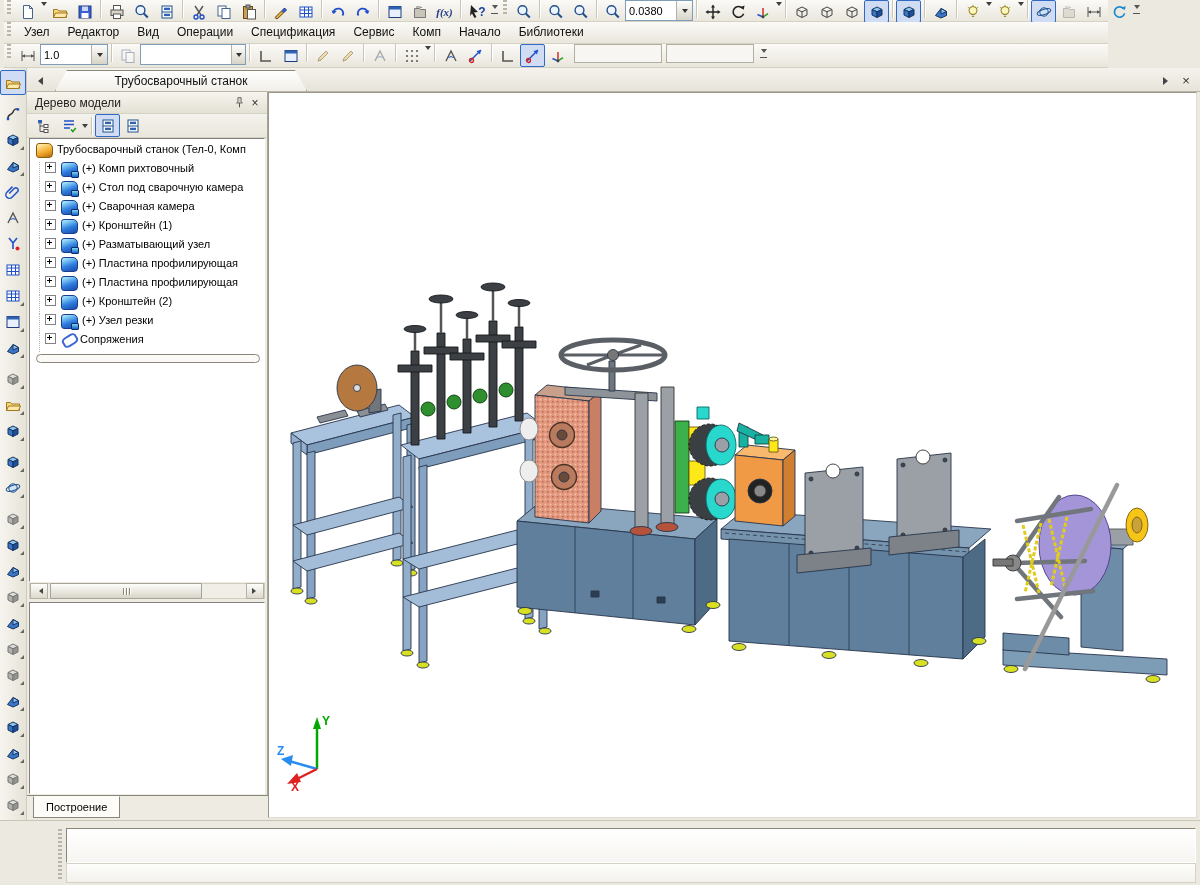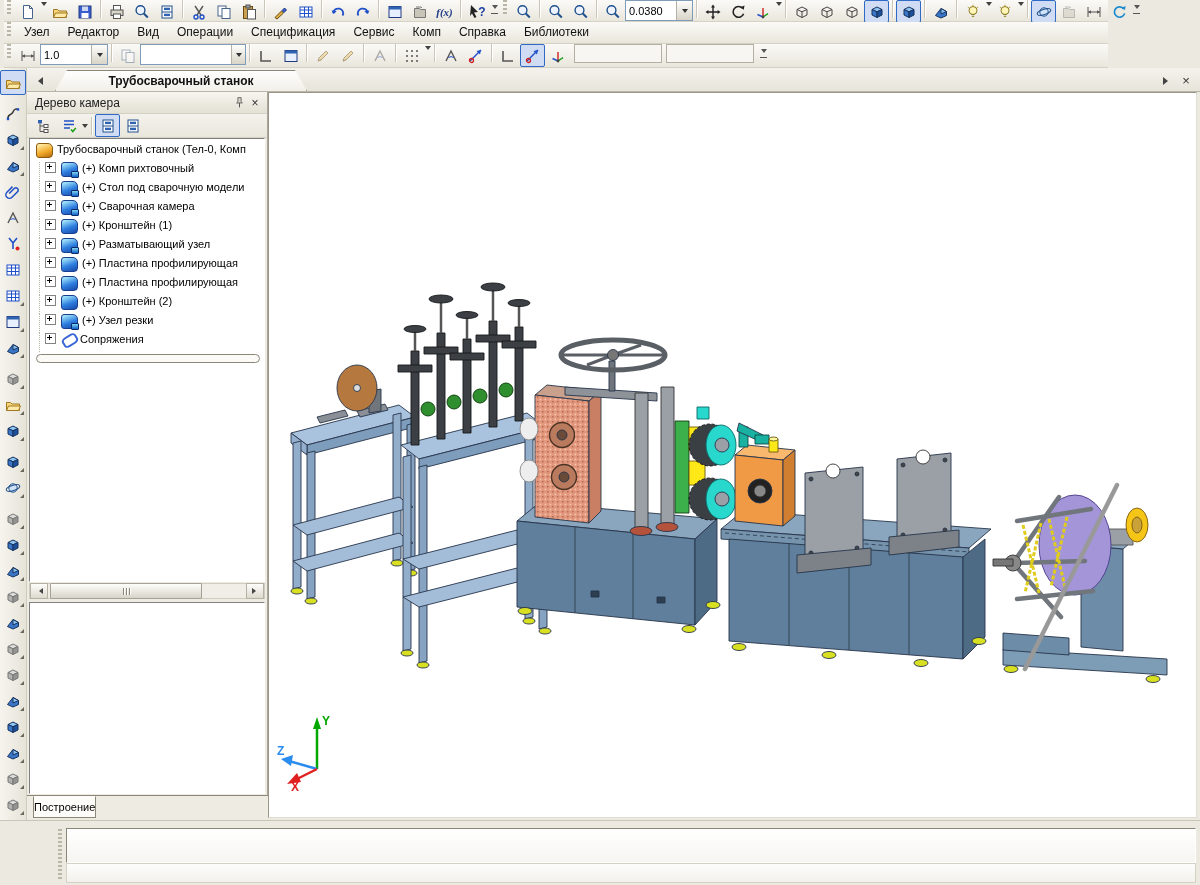--- a/index.html
+++ b/index.html
@@ -31,21 +31,21 @@
   
   .menu span{padding:3px 9px;font-size:12px;color:#111;cursor:default}
   
   #tabbar{left:27px;top:68px;width:1173px;height:24px;position:absolute;display:flex;align-items:flex-end;
     background:linear-gradient(#f4f2ec,#e7e4da);border-bottom:1px solid #b9b5a8;box-sizing:border-box}
   .tarrow{width:14px;height:16px;display:flex;align-items:center;justify-content:center;margin:0 2px 2px 4px}
   .tarrow i{width:0;height:0;border:4px solid transparent}
   .tarrow.l i{border-right:5px solid #444}
   .tarrow.r i{border-left:5px solid #444}
   .doctab{height:21px;min-width:208px;padding:0 22px;display:flex;align-items:center;justify-content:center;
-    font-weight:bold;font-size:12px;color:#111;background:linear-gradient(#ffffff,#f1efe8);
+    font-weight:normal;font-size:12px;color:#111;background:linear-gradient(#ffffff,#f1efe8);
     clip-path:polygon(12px 0,calc(100% - 12px) 0,100% 100%,0 100%);
     box-shadow:inset 0 1px 0 #8a8778,inset 1px 0 0 #8a8778,inset -1px 0 0 #8a8778;margin-left:8px}
   .tclose{font-size:13px;color:#333;width:16px;text-align:center;margin:0 6px 3px 2px}
   
   #lefttb{left:0;top:68px;width:27px;height:752px;position:absolute;background:linear-gradient(90deg,#f6f4ee,#e6e3d8);
     border-right:1px solid #cfcbbe;display:flex;flex-direction:column;align-items:center;padding-top:2px;box-sizing:border-box}
   .lb{width:24px;height:23px;flex:none;display:flex;align-items:center;justify-content:center;border:1px solid transparent;border-radius:2px;position:relative;margin-bottom:1px}
   .lb.on{border-color:#316ac5;background:#cfdcf3}
   .lb.fly:after{content:"";position:absolute;right:1px;bottom:1px;border-left:4px solid transparent;border-bottom:4px solid #6a675c}
   .lsep{width:20px;height:1px;background:#c9c5b8;margin:2px 0 3px;box-shadow:0 1px 0 #fff}
@@ -77,21 +77,21 @@
   .sarrow{width:16px;height:14px;display:flex;align-items:center;justify-content:center;background:linear-gradient(#fdfdfb,#ddd9cd);border:1px solid #b5b1a4}
   .sarrow i{width:0;height:0;border:3px solid transparent}
   .sarrow.l i{border-right:4px solid #444}
   .sarrow.r i{border-left:4px solid #444}
   .sthumb{flex:none;width:150px;height:14px;margin-left:2px;background:linear-gradient(#fdfdfb,#d8d4c8);border:1px solid #a5a196;border-radius:1px;
     display:flex;align-items:center;justify-content:center;gap:2px}
   .sthumb i{width:1px;height:7px;background:#8a8778;box-shadow:1px 0 0 #fff}
   .strack{flex:1}
   .lowpanel{position:absolute;left:2px;top:510px;width:236px;height:192px;background:#fff;border:1px solid #808080;border-right-color:#fff;border-bottom-color:#fff;box-sizing:border-box}
   .btabs{position:absolute;left:0;top:703px;width:241px;height:23px;border-top:1px solid #8a877a;background:#eeebe2}
-  .btab{position:absolute;left:6px;top:0;height:20px;padding:0 0;display:flex;align-items:center;font-size:11px;color:#000;
+  .btab{position:absolute;left:6px;top:0;height:20px;padding:0 12px;display:flex;align-items:center;font-size:11px;color:#000;
     background:#fdfcf9;border:1px solid #8a877a;border-top:1px solid #fdfcf9}
   
   #viewport{left:268px;top:92px;width:929px;height:726px;position:absolute;background:#fff;border:1px solid #9a968a;border-right-color:#e0ddd2;border-bottom-color:#e0ddd2;box-sizing:border-box}
   #axes{position:absolute;left:8px;bottom:26px}
   
   #statusbar{left:0;top:820px;width:1200px;height:65px;position:absolute;background:#ece9e0;border-top:1px solid #c9c5b8}
   .msgbox{position:absolute;left:66px;top:7px;width:1128px;height:33px;background:linear-gradient(#fff,#f6f5f1);
     border:1px solid #8a877a;border-right-color:#fff;border-bottom-color:#fff}
   .msgbox2{position:absolute;left:66px;top:42px;width:1128px;height:18px;background:linear-gradient(#fdfdfb,#f2f1ec);border:1px solid #d5d1c5}
   .vgrip{position:absolute;left:58px;top:8px;width:4px;height:52px;
@@ -494,21 +494,21 @@
 
 <div class="bar menu" id="menubar" style="top:22px;height:22px">
   <div class="grip"></div>
   <span>Узел</span>
   <span>Редактор</span>
   <span>Вид</span>
   <span>Операции</span>
   <span>Спецификация</span>
   <span>Сервис</span>
   <span>Комп</span>
-  <span>Справка</span>
+  <span>Начало</span>
   <span>Библиотеки</span>
 </div>
 
 <div class="bar" id="tb2" style="top:44px;height:24px">
   <div class="grip"></div>
   <span class="tbtn">
       <svg class="ic">
         <use href="#s-dim"></use>
       </svg>
     </span>
@@ -772,21 +772,21 @@
   <span class="lb fly">
       <svg class="ic">
         <use href="#s-split"></use>
       </svg>
     </span>
 
 </div>
 
 <div id="treepanel">
   <div class="phead">
-    <span>Дерево камера</span>
+    <span>Дерево модели</span>
     <span class="sp"></span>
     <span class="phbtn">
         <svg class="ic" style="width:13px;height:13px">
           <use href="#s-pin"></use>
         </svg>
       </span>
     <span class="phbtn">×</span>
   </div>
   <div class="ttools">
     <span class="tbtn">
@@ -820,21 +820,21 @@
     <div class="trow">
         <span class="guide"></span>
         <span class="plusbox"></span>
         <span class="ticon sub"></span>
         <span>(+) Комп рихтовочный</span>
       </div>
     <div class="trow">
         <span class="guide"></span>
         <span class="plusbox"></span>
         <span class="ticon sub"></span>
-        <span>(+) Стол под сварочную модели</span>
+        <span>(+) Стол под сварочную камера</span>
       </div>
     <div class="trow">
         <span class="guide"></span>
         <span class="plusbox"></span>
         <span class="ticon sub"></span>
         <span>(+) Сварочная камера</span>
       </div>
     <div class="trow">
         <span class="guide"></span>
         <span class="plusbox"></span>

